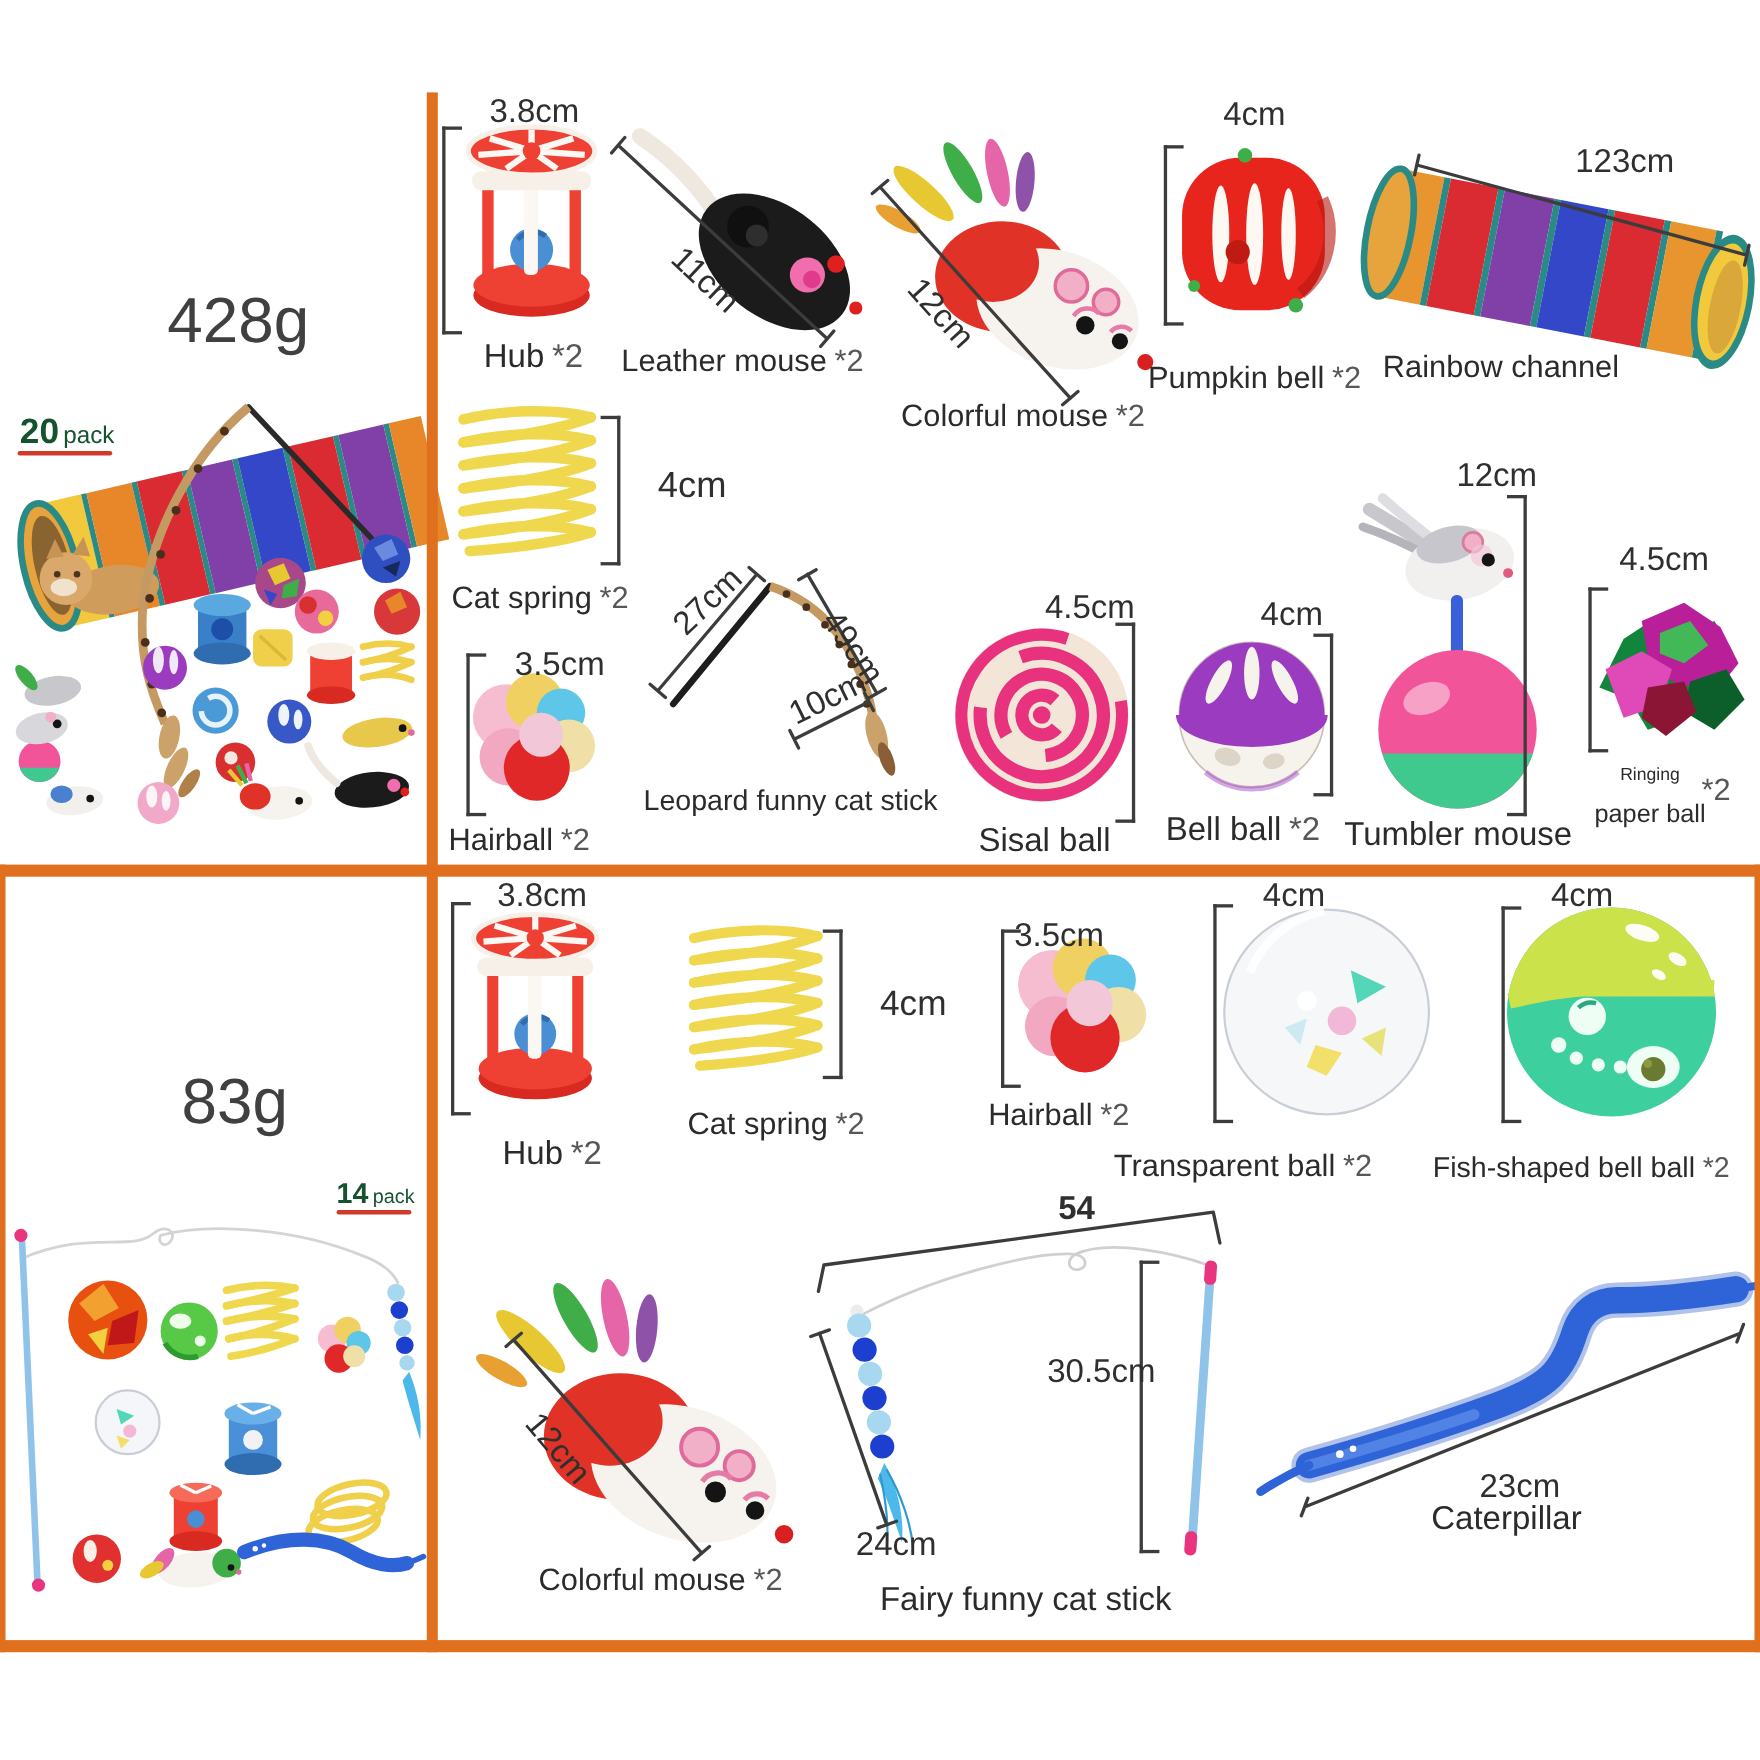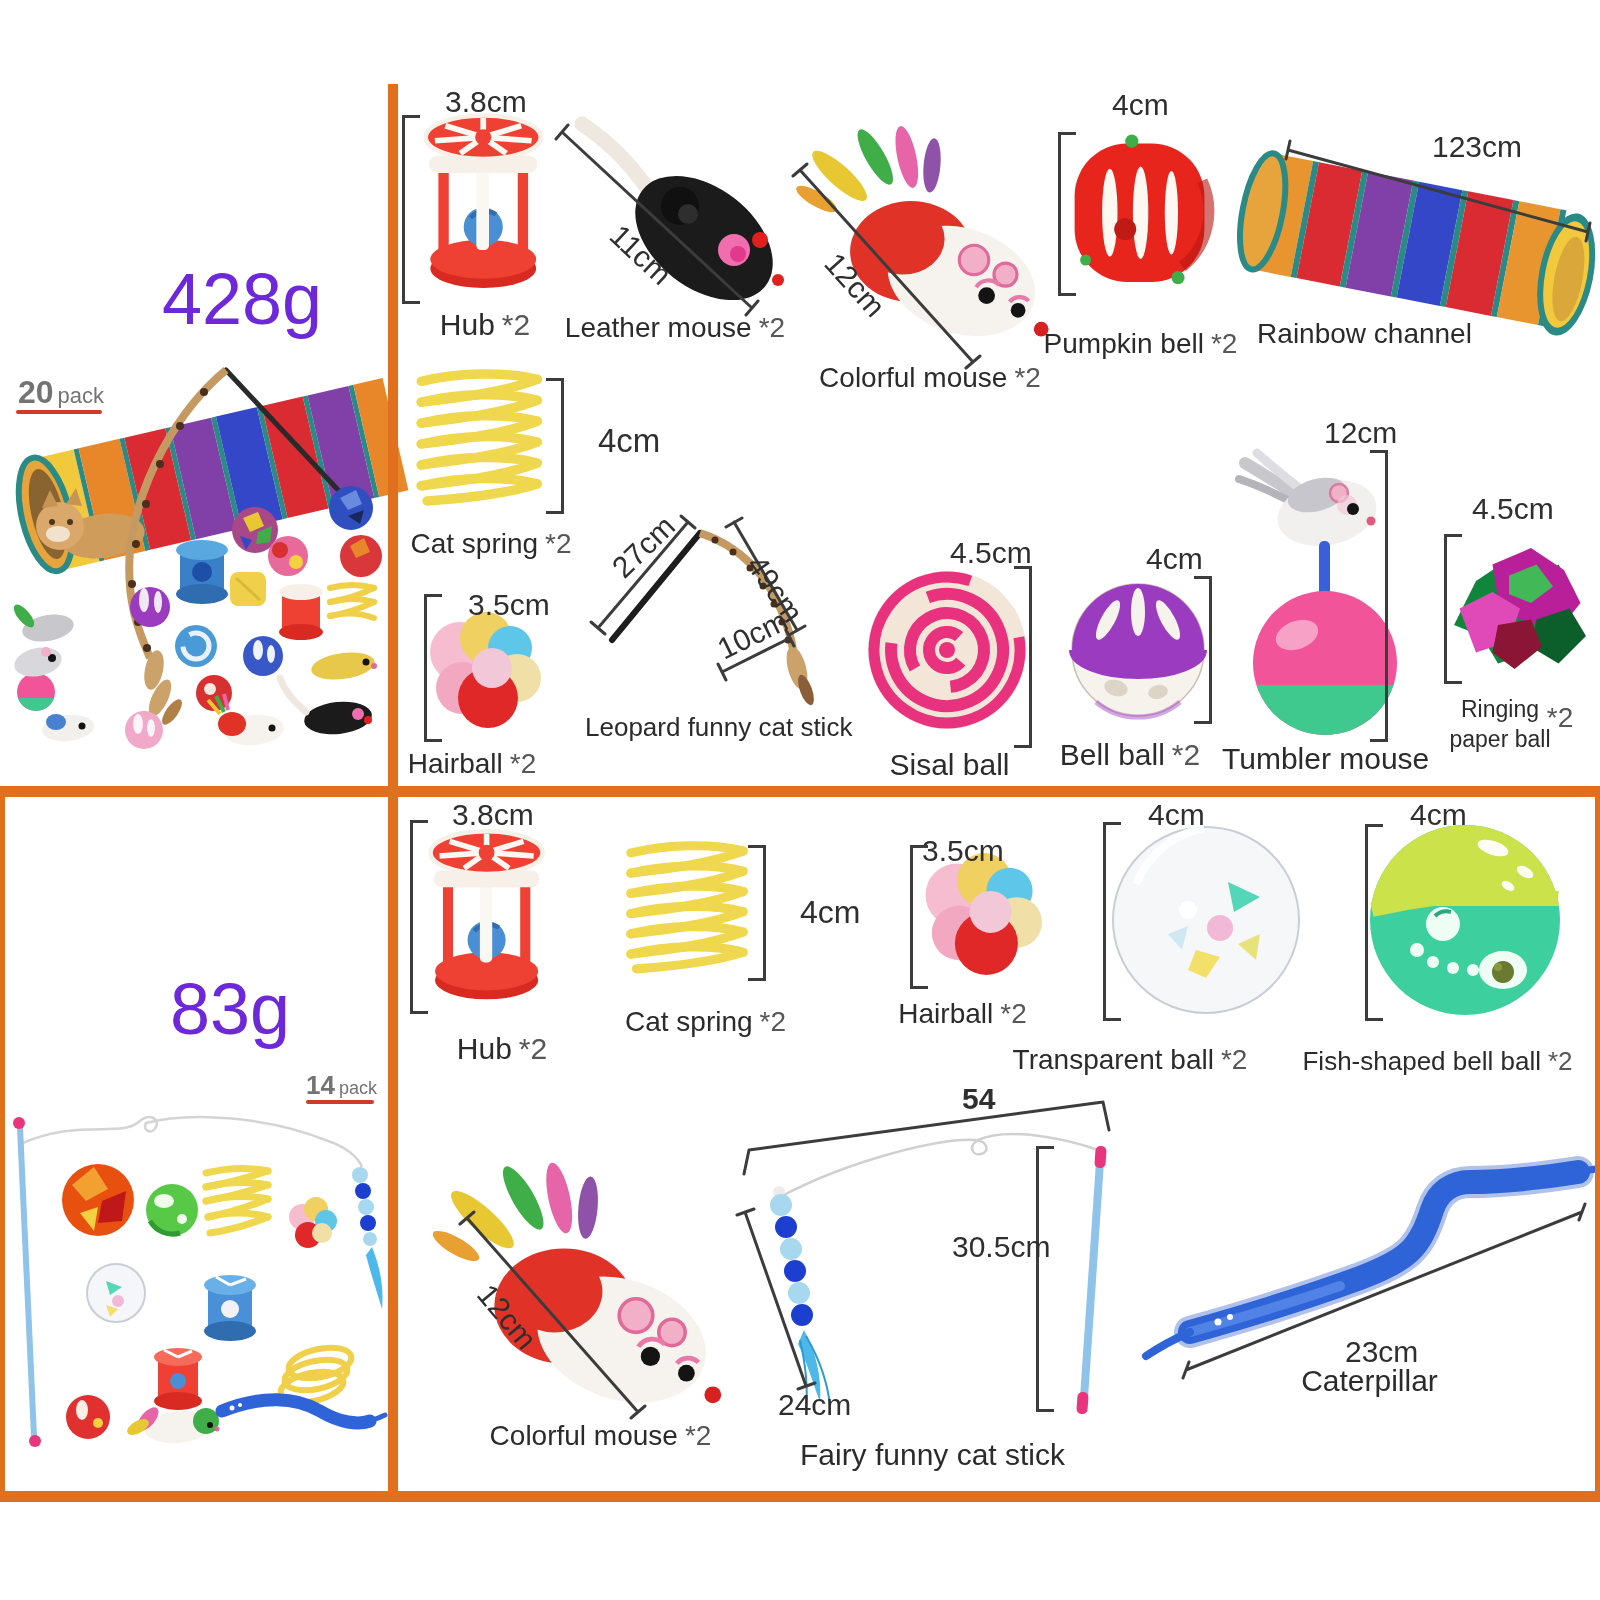--- a/index.html
+++ b/index.html
@@ -10,22 +10,22 @@
   
   .frame{position:absolute;background:#e0701e;}
   
   .brk{position:absolute;width:15px;}
   .brk-l{border-left:3px solid #3c3c3c;border-top:3px solid #3c3c3c;border-bottom:3px solid #3c3c3c;}
   .brk-r{border-right:3px solid #3c3c3c;border-top:3px solid #3c3c3c;border-bottom:3px solid #3c3c3c;}
   
   .dim{position:absolute;font-size:30px;color:#2f2f2f;white-space:nowrap;}
   .lbl{position:absolute;font-size:28px;color:#2b2b2b;white-space:nowrap;text-align:center;}
   .qty{color:#575757;margin-left:7px;}
-  .weight{position:absolute;font-size:72px;color:#6d28d9;text-align:center;}
-  .packbadge{position:absolute;color:#737373;}
+  .weight{position:absolute;font-size:58px;color:#404040;text-align:left;}
+  .packbadge{position:absolute;color:#14532d;}
   .packbadge .num{font-weight:bold;}
   .packbadge .word{margin-left:4px;}
   .underline{position:absolute;background:#cf3a2a;border-radius:2px;}
 </style>
 </head>
 <body>
 
 <div class="canvas">
 
   <svg class="layer" width="1600" height="1600" viewBox="0 0 1600 1600">
@@ -562,21 +562,21 @@
   </div>
   <div class="lbl" style="left:392px;top:748px;width:160px;">
     <span>Hairball</span><span class="qty">*2</span>
   </div>
   <div class="lbl" style="left:585px;top:712px;width:240px;font-size:26px;">Leopard funny cat stick</div>
   <div class="lbl" style="left:872px;top:748px;width:155px;font-size:30px;">Sisal ball</div>
   <div class="lbl" style="left:1040px;top:738px;width:180px;font-size:30px;">
     <span>Bell ball</span><span class="qty">*2</span>
   </div>
   <div class="lbl" style="left:1222px;top:742px;width:200px;font-size:30px;">Tumbler mouse</div>
-  <div class="lbl" style="left:1450px;top:696px;width:100px;font-size:23px;">Ringing</div>
+  <div class="lbl" style="left:1450px;top:696px;width:100px;font-size:16px;">Ringing</div>
   <div class="lbl" style="left:1444px;top:726px;width:112px;font-size:23px;">paper ball</div>
   <div class="lbl" style="left:1540px;top:702px;width:40px;font-size:28px;color:#575757;">*2</div>
 
   <div class="dim" style="left:452px;top:798px;">3.8cm</div>
   <div class="dim" style="left:800px;top:894px;font-size:32px;">4cm</div>
   <div class="dim" style="left:922px;top:834px;">3.5cm</div>
   <div class="dim" style="left:1148px;top:798px;">4cm</div>
   <div class="dim" style="left:1410px;top:798px;">4cm</div>
   <div class="dim" style="left:470px;top:1300px;transform:rotate(50deg);">12cm</div>
   <div class="dim" style="left:962px;top:1082px;font-weight:bold;">54</div>

